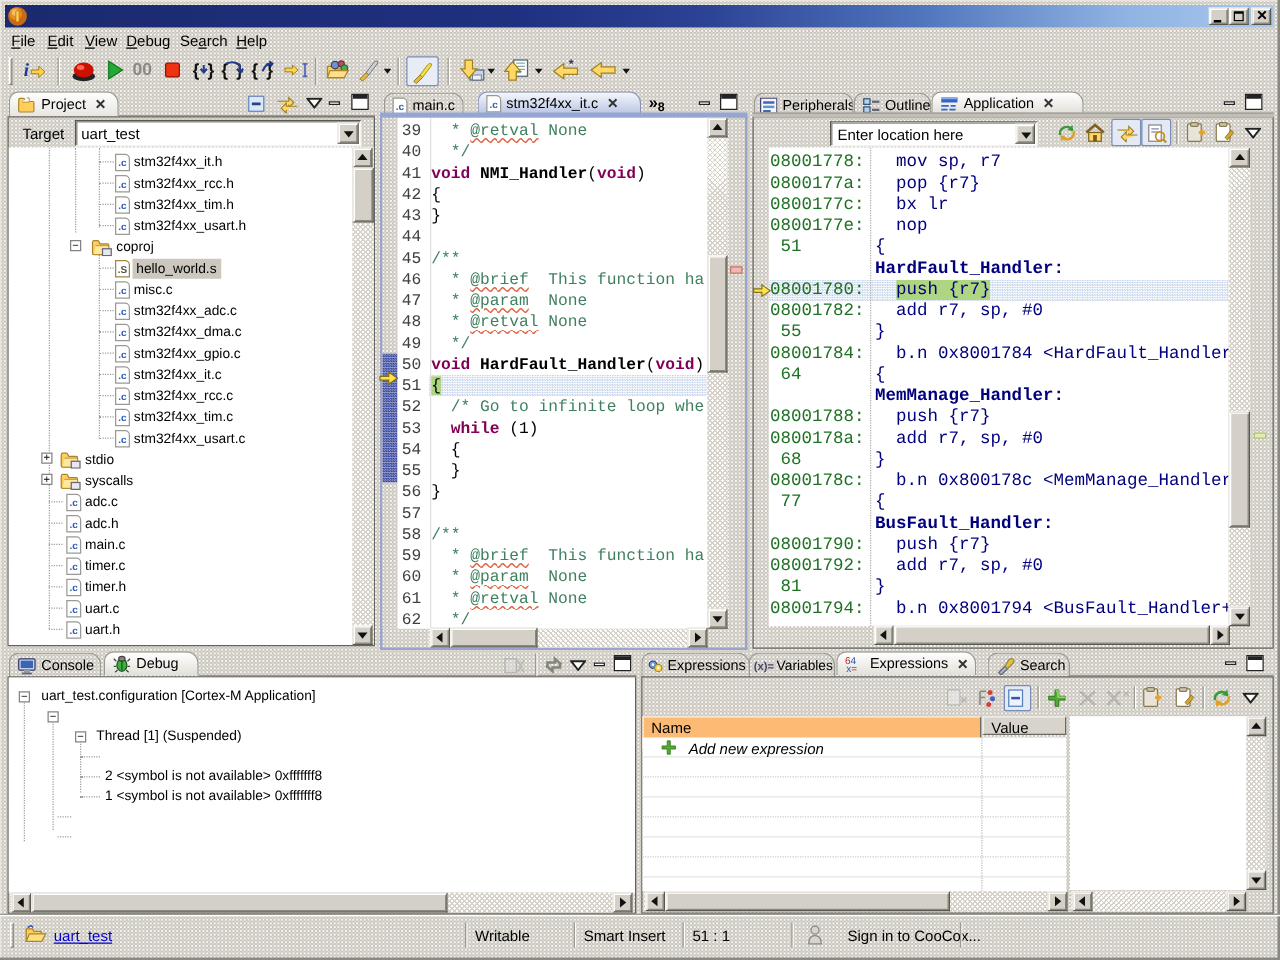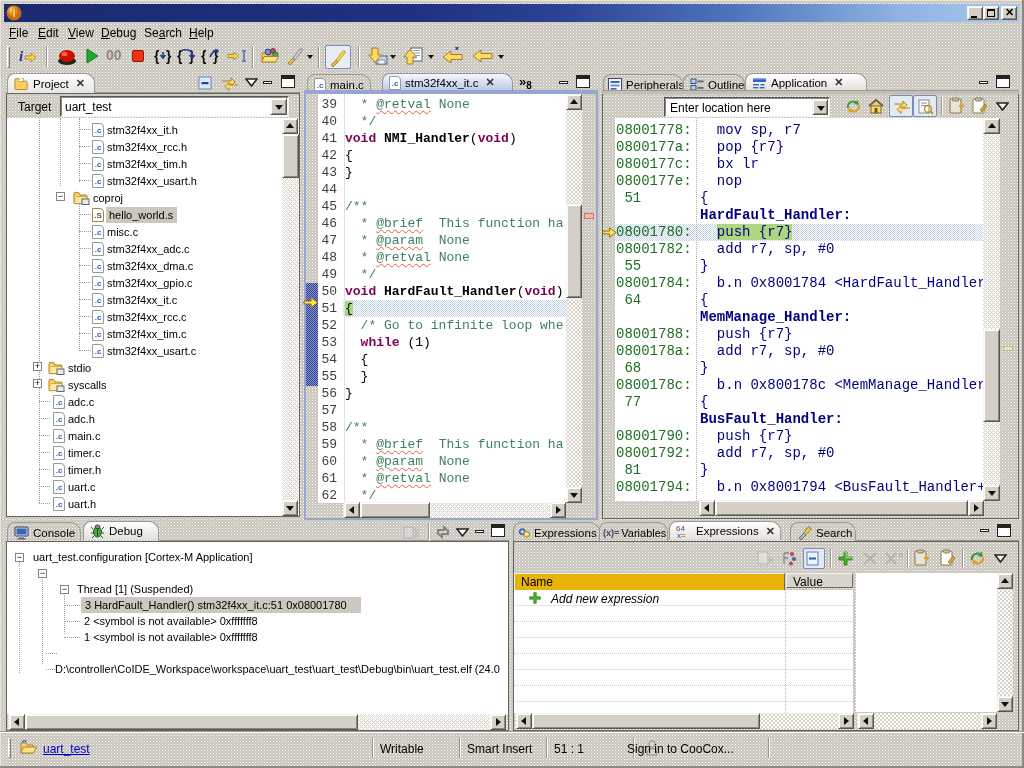--- a/index.html
+++ b/index.html
@@ -534,28 +534,26 @@
   <div class="abs" style="left:7px;top:542px;width:501px;height:172px;background:#fff;overflow:hidden">
     <div class="abs" style="left:12px;top:16px;height:115px;border-left:1px dotted #a0a098"></div>
     <div class="abs" style="left:35px;top:32px;height:90px;border-left:1px dotted #a0a098"></div>
     <div class="abs" style="left:57px;top:48px;height:44px;border-left:1px dotted #a0a098"></div>
     <div class="pm" style="left:8px;top:11px">−</div>
     <div class="abs trow" style="left:26px;top:7px;height:16px">uart_test.configuration [Cortex-M Application]</div>
     <div class="pm" style="left:31px;top:27px">−</div>
     <div class="pm" style="left:53px;top:43px">−</div>
     <div class="abs trow" style="left:70px;top:39px;height:16px">Thread [1] (Suspended)</div>
     <div class="abs" style="left:57px;top:63px;width:16px;border-top:1px dotted #a0a098"></div>
-    <div class="abs trow" style="left:74px;top:55px;height:16px;background:#ccc8c0;padding:0 14px 0 4px">3 HardFault_Handler() stm32f4xx_it.c:51 0x08001780</div>
     <div class="abs" style="left:57px;top:79px;width:16px;border-top:1px dotted #a0a098"></div>
     <div class="abs trow" style="left:77px;top:71px;height:16px">2 &lt;symbol is not available&gt; 0xfffffff8</div>
     <div class="abs" style="left:57px;top:95px;width:16px;border-top:1px dotted #a0a098"></div>
     <div class="abs trow" style="left:77px;top:87px;height:16px">1 &lt;symbol is not available&gt; 0xfffffff8</div>
     <div class="abs" style="left:39px;top:111px;width:11px;border-top:1px dotted #a0a098"></div>
     <div class="abs" style="left:39px;top:127px;width:11px;border-top:1px dotted #a0a098"></div>
-    <div class="abs trow" style="left:48px;top:119px;height:16px">D:\controller\CoIDE_Workspace\workspace\uart_test\uart_test\Debug\bin\uart_test.elf (24.0</div>
   </div>
 
   <div class="abs trough" style="left:8px;top:714px;width:499px;height:16px"></div>
   <div class="sb-lf" style="left:9px;top:714px">
       <div class="arr" style="left:4px;top:3px;border-top:4px solid transparent;border-bottom:4px solid transparent;border-right:5px solid #111"></div>
     </div>
   <div class="thumbh" style="left:25px;top:714px;width:333px;height:16px"></div>
   <div class="sb-rt" style="left:490px;top:714px">
       <div class="arr" style="left:5px;top:3px;border-top:4px solid transparent;border-bottom:4px solid transparent;border-left:5px solid #111"></div>
     </div>
@@ -641,21 +639,21 @@
   <svg class="abs" style="left:969px;top:550px" width="18" height="17" viewBox="0 0 18 17">
       <path d="M3 10 A 5.5 5.5 0 0 1 13 6" fill="none" stroke="#3a9a3a" stroke-width="2.2"></path>
       <path d="M13 1.5 L13.5 7 L8.5 6 Z" fill="#3a9a3a"></path>
       <path d="M14 7 A 5.5 5.5 0 0 1 4 11" fill="none" stroke="#e0a020" stroke-width="2.2"></path>
       <path d="M4 15.5 L3.5 10 L8.5 11.5 Z" fill="#e0a020"></path>
     </svg>
   <svg class="abs" style="left:994px;top:554px" width="13" height="9" viewBox="0 0 13 9">
       <path d="M1 1 L12 1 L6.5 8 Z" fill="#fdfdfb" stroke="#222" stroke-width="1.6"></path>
     </svg>
 
-  <div class="abs" style="left:514px;top:573px;width:271px;height:27px;background:#eab308;border:1px solid;border-color:#f5f4f0 #6a6a60 #6a6a60 #f5f4f0">
+  <div class="abs" style="left:514px;top:573px;width:271px;height:27px;background:#fdba74;border:1px solid;border-color:#f5f4f0 #6a6a60 #6a6a60 #f5f4f0">
       <span class="abs" style="left:6px;top:1px;font-size:12px">Name</span>
     </div>
   <div class="abs" style="left:786px;top:573px;width:67px;height:15px;background:#d8d4cc;border:1px solid;border-color:#f5f4f0 #6a6a60 #6a6a60 #f5f4f0">
       <span class="abs" style="left:6px;top:1px;font-size:12px">Value</span>
     </div>
 
   <div class="abs" style="left:514px;top:590px;width:339px;height:123px;background:#fff;overflow:hidden">
     <div class="abs" style="left:0;top:15px;width:339px;border-top:1px solid #e4e4e4"></div>
     <div class="abs" style="left:0;top:31px;width:339px;border-top:1px dotted #ccc"></div>
     <div class="abs" style="left:0;top:47px;width:339px;border-top:1px solid #e4e4e4"></div>
@@ -709,15 +707,15 @@
   <span class="abs" style="left:380px;top:742px;font-size:12px">Writable</span>
   <div class="sep" style="left:459px;top:738px;height:20px"></div>
   <span class="abs" style="left:467px;top:742px;font-size:12px">Smart Insert</span>
   <div class="sep" style="left:546px;top:738px;height:20px"></div>
   <span class="abs" style="left:554px;top:742px;font-size:12px">51 : 1</span>
   <div class="sep" style="left:633px;top:738px;height:20px"></div>
   <svg class="abs" style="left:645px;top:739px" width="14" height="17" viewBox="0 0 14 17">
       <circle cx="7" cy="5" r="3.2" fill="#d8d4cc" stroke="#888"></circle>
       <path d="M2 16 Q2 9.5 7 9.5 Q12 9.5 12 16 Z" fill="#d8d4cc" stroke="#888"></path>
     </svg>
-  <span class="abs" style="left:627px;top:742px;font-size:12px">Sign in to CooCox...</span>
+  <span class="abs" style="left:678px;top:742px;font-size:12px">Sign in to CooCox...</span>
   <div class="sep" style="left:768px;top:738px;height:20px"></div>
 </div>
 
 </body></html>

